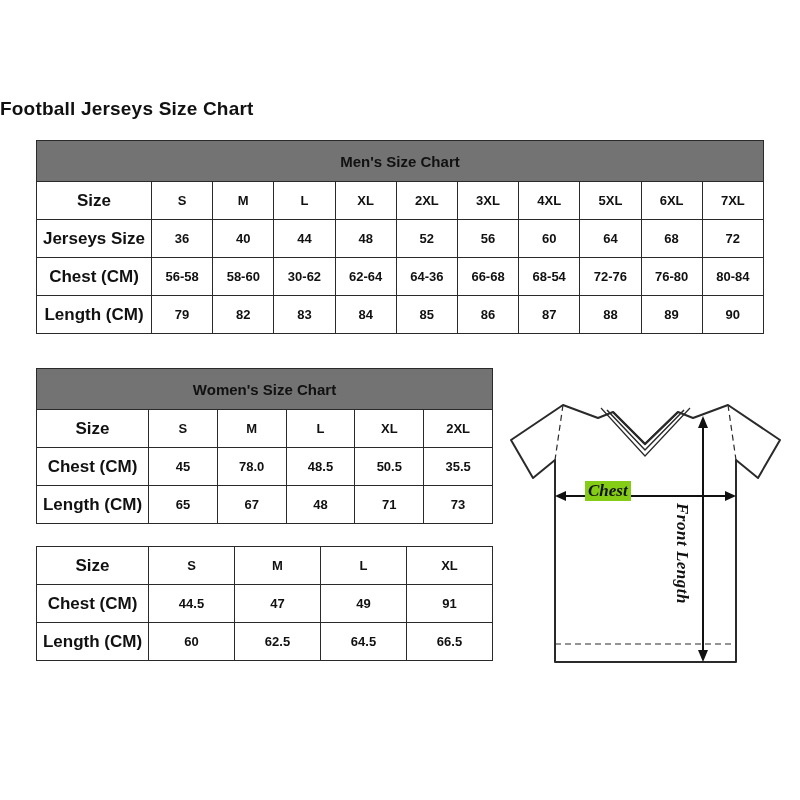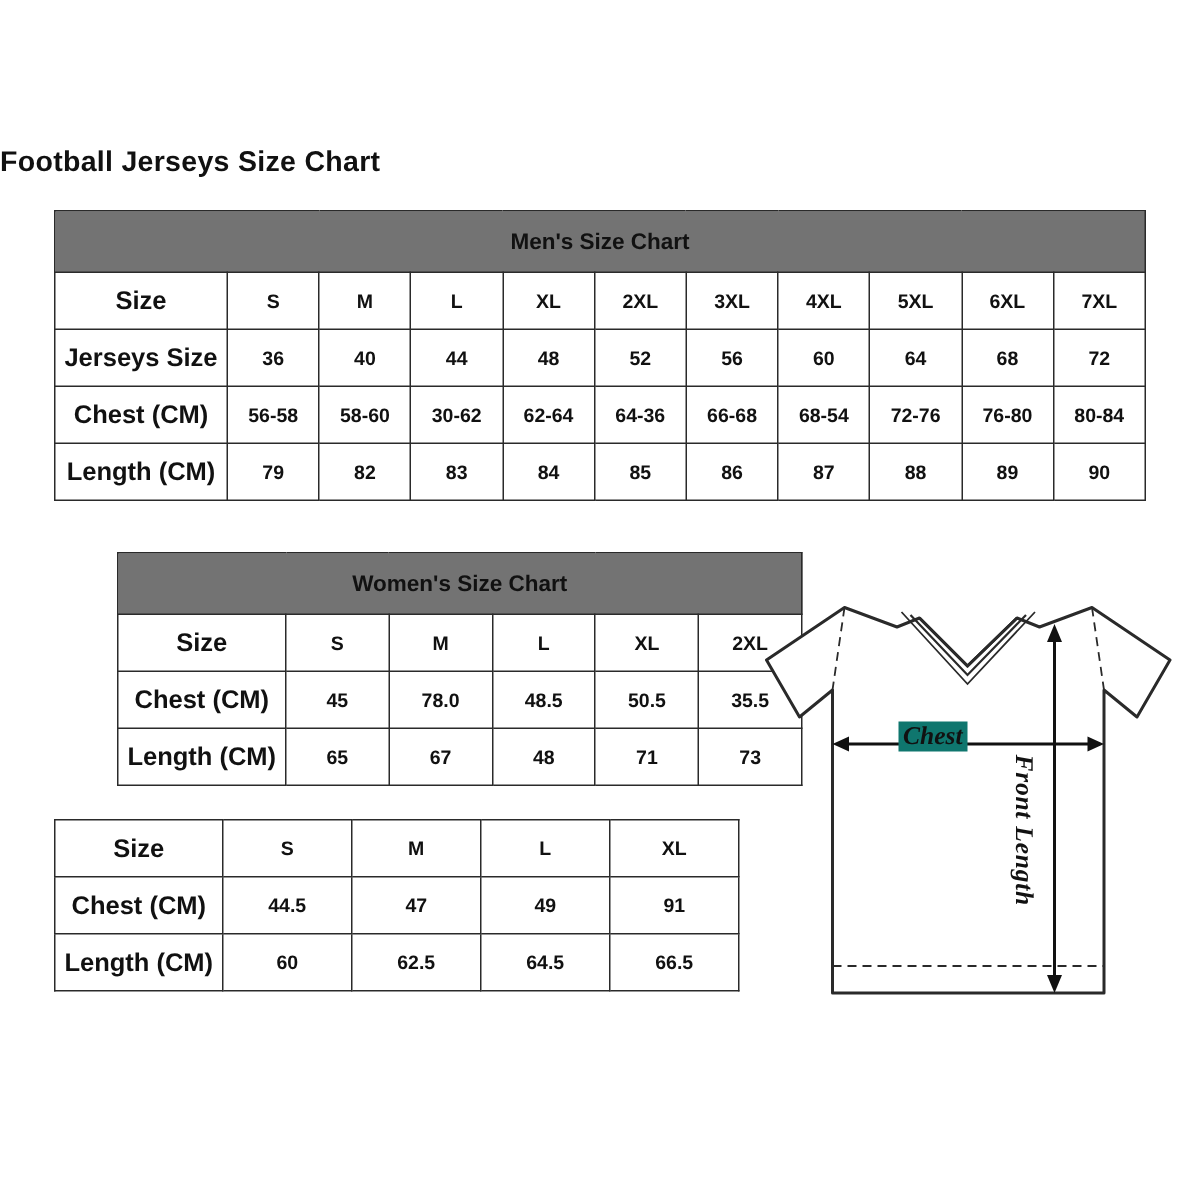--- a/index.html
+++ b/index.html
@@ -66,21 +66,20 @@
     width: 728px;
   }
   #mens-chart col.labelcol { width: 115px; }
 
   
   #womens-chart {
     position: absolute;
     left: 36px;
     top: 368px;
     width: 457px;
-    margin-left: 42px;
   }
   #womens-chart col.labelcol { width: 112px; }
 
   
   #youth-chart {
     position: absolute;
     left: 36px;
     top: 546px;
     width: 457px;
   }
@@ -96,23 +95,22 @@
   }
   .chest-label {
     position: absolute;
     left: 585px;
     top: 481px;
     font-family: "Liberation Serif", serif;
     font-style: italic;
     font-weight: bold;
     font-size: 17px;
     color: #111111;
-    background: #0f766e;
+    background: #84cc16;
     padding: 0 3px;
-    margin-left: 14px;
   }
   .frontlength-label {
     position: absolute;
     left: 672px;
     top: 500px;
     font-family: "Liberation Serif", serif;
     font-style: italic;
     font-weight: bold;
     font-size: 17px;
     color: #111111;

